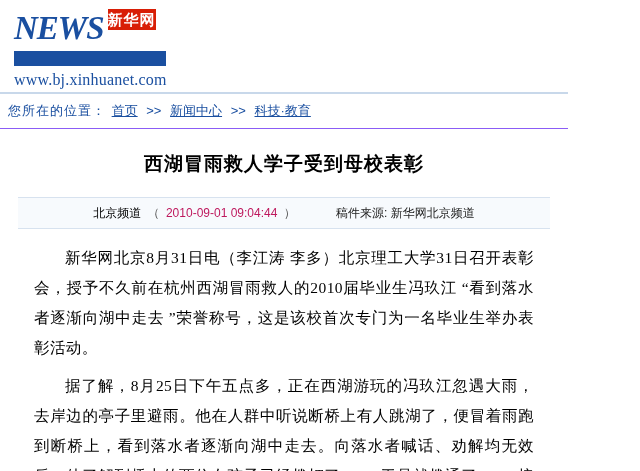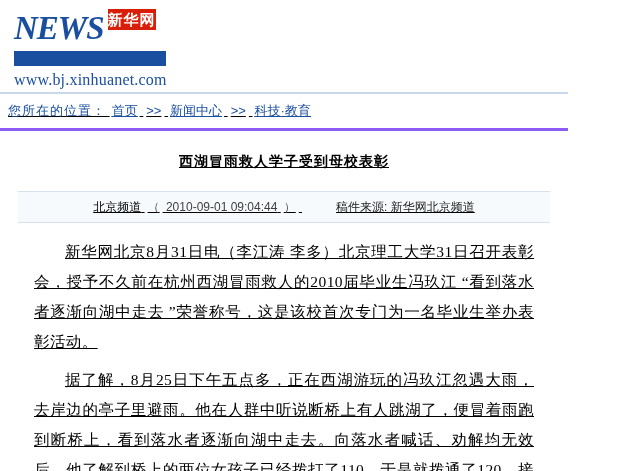--- a/index.html
+++ b/index.html
@@ -12,21 +12,20 @@
     background: #ffffff;
     font-family: "Liberation Sans", sans-serif;
     color: #000000;
     overflow: hidden;
   }
   .page {
     position: relative;
     width: 568px;
     height: 471px;
     background: #ffffff;
-    text-decoration: underline;
   }
 
   
   .header {
     position: relative;
     height: 92px;
     border-bottom: 2px solid #c8d8ea;
     background: #ffffff;
   }
   .logo-block {
@@ -74,21 +73,21 @@
   }
 
   
   .breadcrumb {
     position: relative;
     height: 34px;
     line-height: 34px;
     padding-left: 8px;
     font-size: 13px;
     color: #1a4fa0;
-    border-bottom: 3px solid #8b5cf6;
+    border-bottom: 1px solid #8b5cf6;
     white-space: nowrap;
   }
   .breadcrumb .bc-label {
     color: #1a4fa0;
     letter-spacing: 1px;
   }
   .breadcrumb .bc-link {
     color: #1a4fa0;
     text-decoration: underline;
     margin: 0 2px;
@@ -100,21 +99,21 @@
   }
 
   
   .article {
     padding: 0 18px;
   }
   .article-title {
     text-align: center;
     font-family: "Liberation Serif", serif;
     font-weight: bold;
-    font-size: 14px;
+    font-size: 19px;
     color: #000000;
     padding: 22px 0 20px 0;
     letter-spacing: 1px;
   }
   .meta-bar {
     border-top: 1px solid #d7e2ef;
     border-bottom: 1px solid #d7e2ef;
     background: #f7fafd;
     height: 30px;
     line-height: 30px;
@@ -124,21 +123,21 @@
     white-space: nowrap;
   }
   .meta-bar .meta-channel {
     color: #000000;
   }
   .meta-bar .meta-sep {
     color: #555555;
     margin: 0 3px;
   }
   .meta-bar .meta-time {
-    color: #404040;
+    color: #be185d;
   }
   .meta-bar .meta-source {
     margin-left: 34px;
     color: #222222;
   }
 
   .body-text {
     padding: 14px 16px 0 16px;
     font-family: "Liberation Serif", serif;
     font-size: 15.5px;

